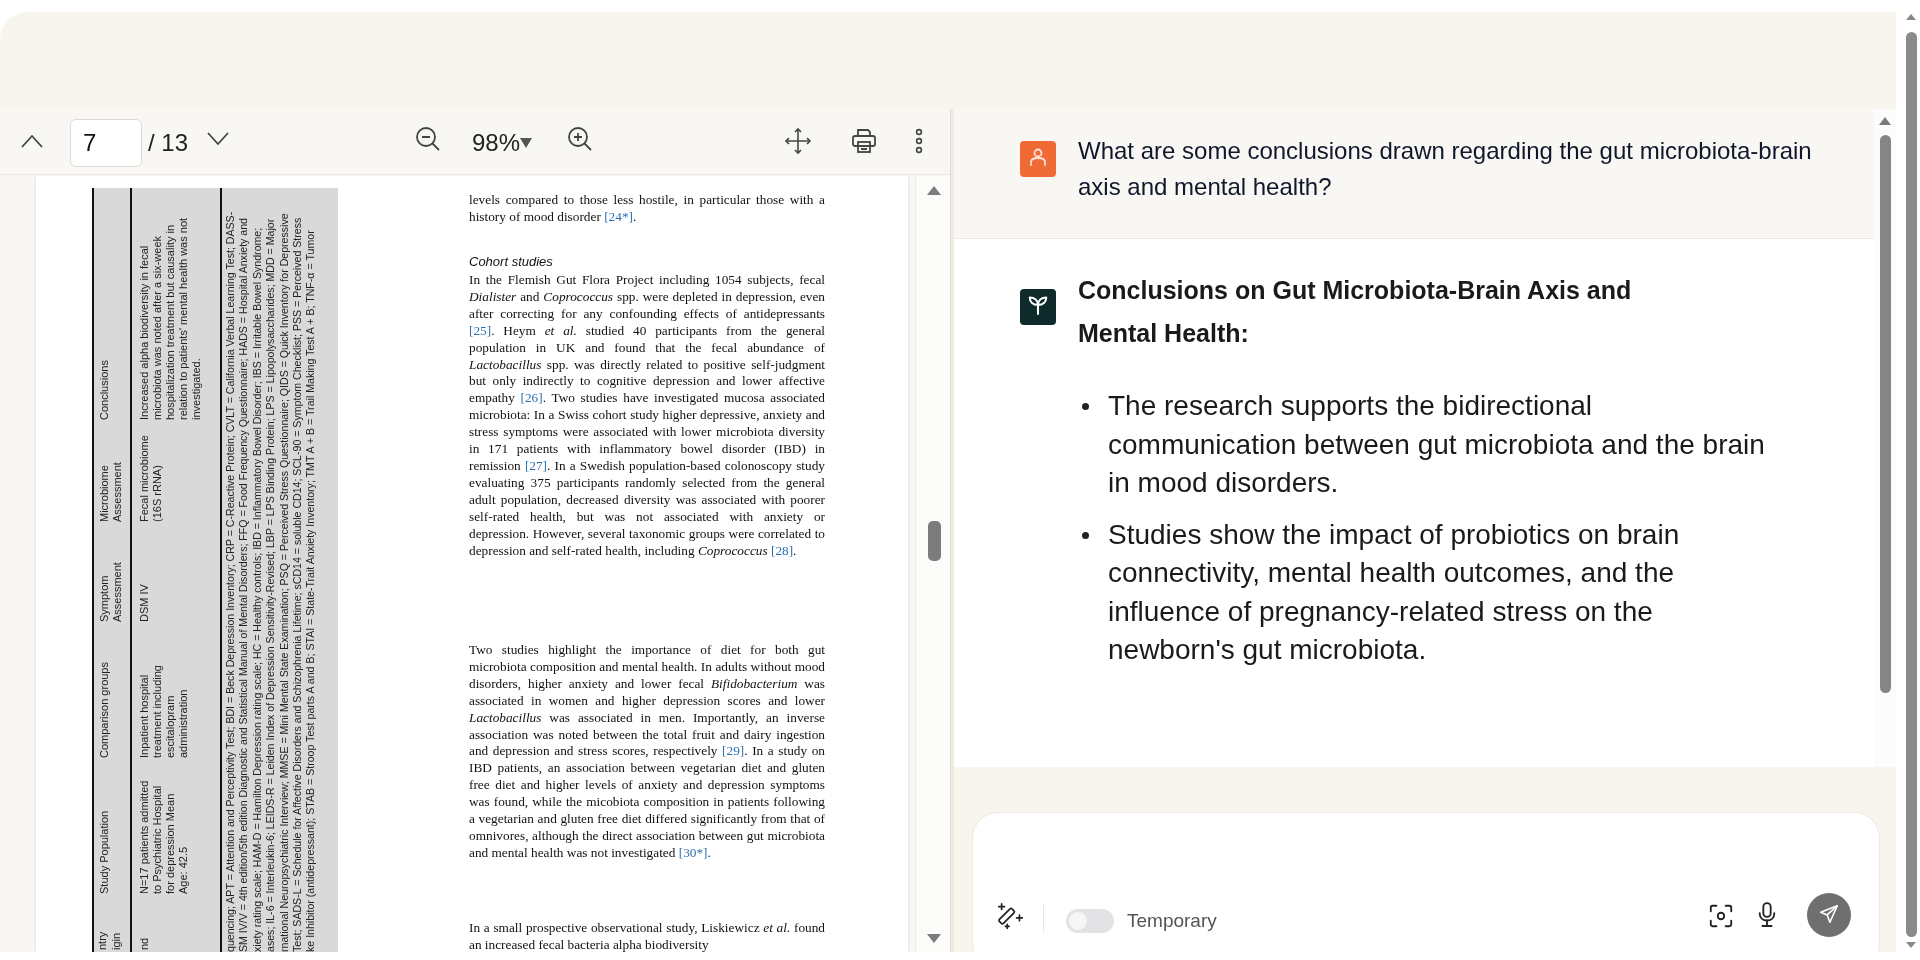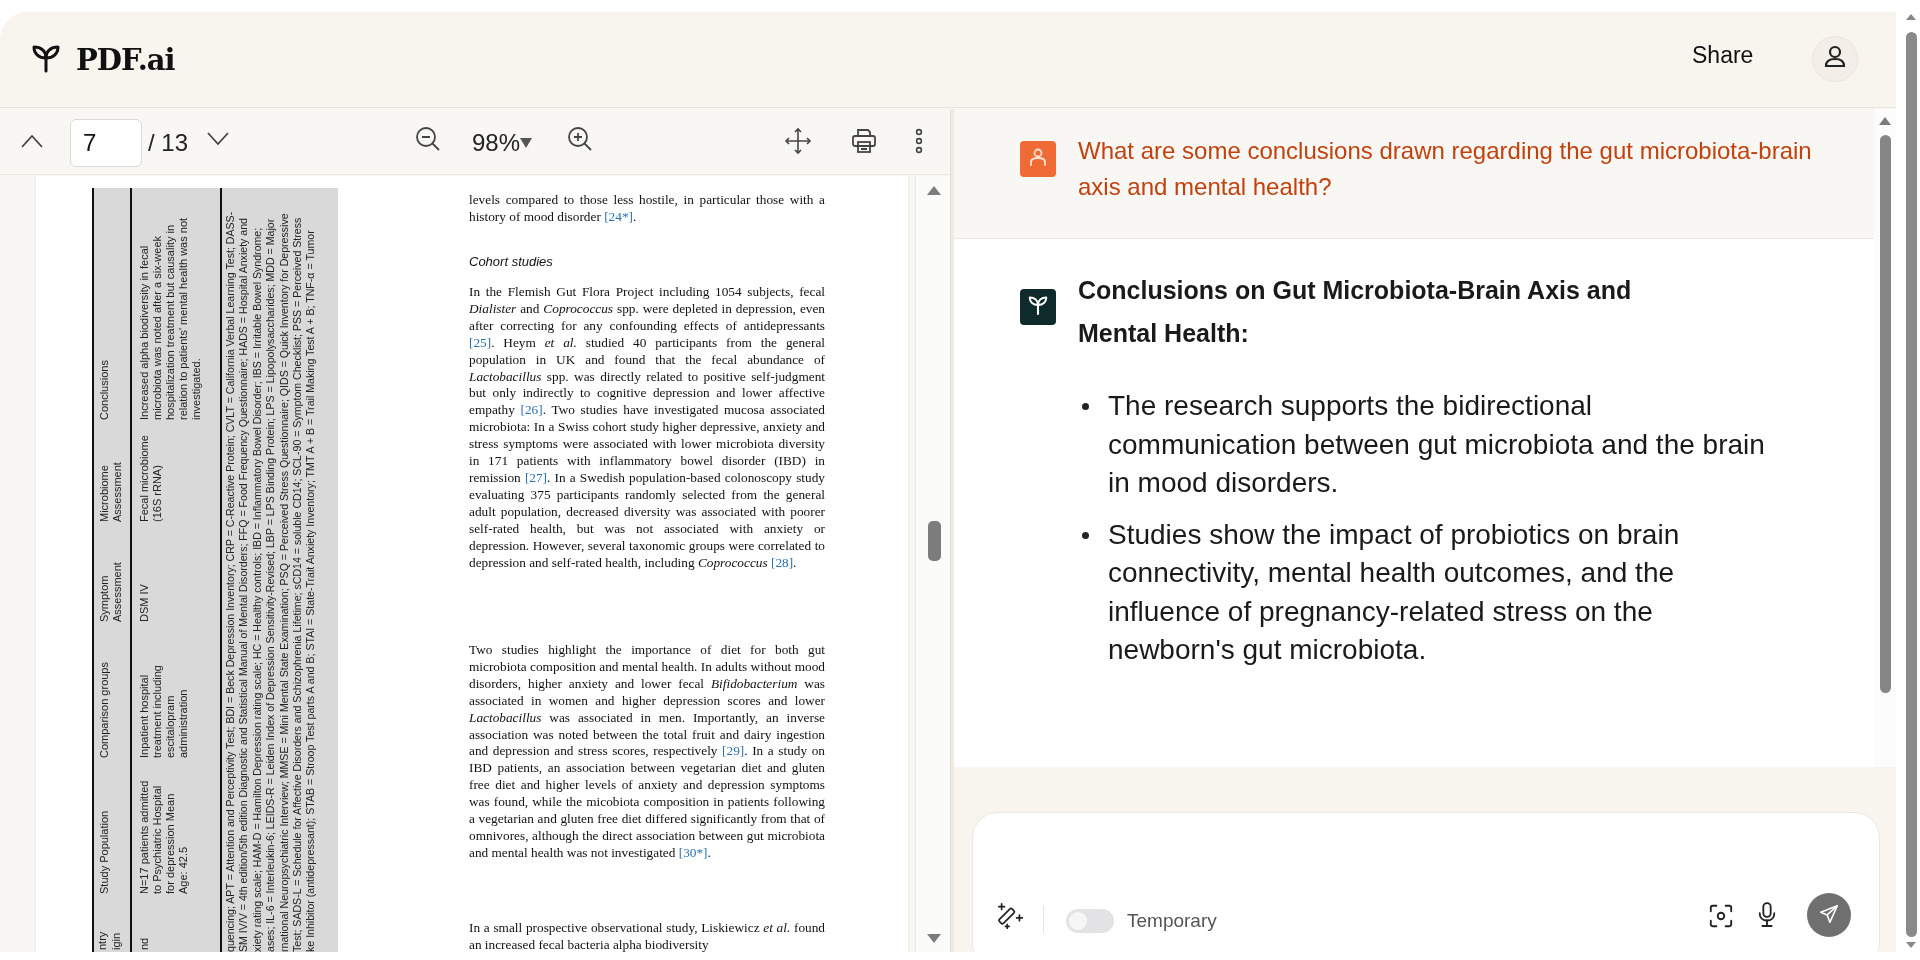--- a/index.html
+++ b/index.html
@@ -44,21 +44,21 @@
   .pdf-text i{font-style:italic;}
   .pdf-heading{position:absolute;left:433px;font-family:"Liberation Sans",sans-serif;font-style:italic;font-size:13px;color:#111;}
   
   .divider{position:absolute;left:950px;top:97px;width:4px;height:843px;background:#efebe3;border-left:1px solid #e4dfd6;}
   
   .right-pane{position:absolute;left:954px;top:97px;width:942px;height:843px;background:#f8f5ef;}
   .chat-scroll{position:absolute;left:0;top:0;width:942px;height:658px;background:#ffffff;overflow:hidden;}
   .question-block{position:absolute;left:0;top:0;width:920px;height:130px;background:#f8f7f4;border-bottom:1px solid #ece9e3;}
   .avatar-user{position:absolute;left:66px;top:32px;width:36px;height:36px;border-radius:4px;background:#f06a35;display:flex;align-items:center;justify-content:center;}
   .avatar-user svg{width:24px;height:24px;}
-  .question-text{position:absolute;left:124px;top:24px;width:760px;font-size:24px;line-height:36px;color:#c2410c;}
+  .question-text{position:absolute;left:124px;top:24px;width:760px;font-size:24px;line-height:36px;color:#0f172a;}
   .avatar-bot{position:absolute;left:66px;top:180px;width:36px;height:36px;border-radius:4px;background:#0f2a2a;display:flex;align-items:center;justify-content:center;}
   .avatar-bot svg{width:22px;height:22px;}
   .answer-title{position:absolute;left:124px;top:160px;width:620px;font-size:25px;line-height:43px;font-weight:bold;color:#1a1a1a;font-weight:600;}
   .answer-list{position:absolute;left:124px;top:278px;width:700px;list-style:none;}
   .answer-list li{position:relative;padding-left:30px;font-size:28px;line-height:38.5px;color:#1a1a1a;margin-bottom:13px;}
   .answer-list li::before{content:"";position:absolute;left:4px;top:16px;width:7px;height:7px;border-radius:50%;background:#222;}
   .chat-vscroll{position:absolute;left:920px;top:0;width:22px;height:658px;background:#fcfcfc;}
   .chat-vscroll .up{position:absolute;left:5px;top:8px;width:0;height:0;border-left:6px solid transparent;border-right:6px solid transparent;border-bottom:8px solid #7c7c7c;}
   .chat-vscroll .thumb{position:absolute;left:6px;top:26px;width:11px;height:558px;background:#858585;border-radius:6px;}
   
@@ -71,41 +71,20 @@
   .toggle .knob{position:absolute;left:3px;top:3px;width:18px;height:18px;border-radius:50%;background:#f6f6f6;}
   .toggle-label{position:absolute;left:154px;top:97px;font-size:19px;color:#555;}
   .icon-btn{position:absolute;background:none;border:none;display:flex;align-items:center;justify-content:center;cursor:pointer;}
   .send-btn{position:absolute;left:834px;top:80px;width:44px;height:44px;border-radius:50%;background:#6f6f6f;border:none;display:flex;align-items:center;justify-content:center;cursor:pointer;}
 </style>
 </head>
 <body>
 
 <div class="app">
 
-  <div class="header">
-    <div class="brand">
-      <span>
-        <svg viewBox="0 0 32 32" fill="none" stroke="#111" stroke-width="3" stroke-linecap="round" stroke-linejoin="round">
-          <path d="M16 29 V16"></path>
-          <path d="M16 16 C16 9 11 5 4 5 C4 12 9 16 16 16 Z"></path>
-          <path d="M16 16 C16 9 21 5 28 5 C28 12 23 16 16 16 Z"></path>
-        </svg>
-      </span>
-      <span class="brand-name">PDF.ai</span>
-    </div>
-    <button class="share-btn">Share</button>
-    <div class="user-btn">
-      <span>
-        <svg viewBox="0 0 28 28" fill="none" stroke="#222" stroke-width="2.2" stroke-linecap="round">
-          <circle cx="14" cy="9" r="5"></circle>
-          <path d="M5 23 C5 18 9 16 14 16 C19 16 23 18 23 23 Z"></path>
-        </svg>
-      </span>
-    </div>
-  </div>
 
   <div class="left-pane">
     <div class="toolbar">
       <button class="tb-btn" style="left:18px;top:18px;">
         <span>
           <svg viewBox="0 0 28 28" fill="none" stroke="#444" stroke-width="1.8">
               <path d="M4 20 L14 9 L24 20"></path>
             </svg>
         </span>
       </button>
@@ -201,21 +180,21 @@
               <div>ke Inhibitor (antidepressant); STAB = Stroop Test parts A and B; STAI = State-Trait Anxiety Inventory; TMT A + B = Trail Making Test A + B; TNF-α = Tumor</div>
             </div>
           </div>
         </div>
 
         <div class="pdf-text" style="top:16px;">
           <span>levels compared to those less hostile, in particular those with a history of mood disorder</span>
           <span class="ref">[24*]</span>.
         </div>
         <div class="pdf-heading" style="top:78px;">Cohort studies</div>
-        <div class="pdf-text" style="top:108px;font-family:Liberation Serif, serif;">
+        <div class="pdf-text" style="top:96px;font-family:Liberation Serif, serif;">
           <span>In the Flemish Gut Flora Project including 1054 subjects, fecal </span><i>Dialister</i><span> and </span><i>Coprococcus</i><span> spp. were depleted in depression, even after correcting for any confounding effects of antidepressants </span><span class="ref">[25]</span><span>. Heym </span><i>et al.</i><span> studied 40 participants from the general population in UK and found that the fecal abundance of </span><i>Lactobacillus</i><span> spp. was directly related to positive self-judgment but only indirectly to cognitive depression and lower affective empathy </span><span class="ref">[26]</span><span>. Two studies have investigated mucosa associated microbiota: In a Swiss cohort study higher depressive, anxiety and stress symptoms were associated with lower microbiota diversity in 171 patients with inflammatory bowel disorder (IBD) in remission </span><span class="ref">[27]</span><span>. In a Swedish population-based colonoscopy study evaluating 375 participants randomly selected from the general adult population, decreased diversity was associated with poorer self-rated health, but was not associated with anxiety or depression. However, several taxonomic groups were correlated to depression and self-rated health, including </span><i>Coprococcus</i><span> </span><span class="ref">[28]</span><span>.</span>
         </div>
         <div class="pdf-text" style="top:466px;">
           <span>Two studies highlight the importance of diet for both gut microbiota composition and mental health. In adults without mood disorders, higher anxiety and lower fecal </span><i>Bifidobacterium</i><span> was associated in women and higher depression scores and lower </span><i>Lactobacillus</i><span> was associated in men. Importantly, an inverse association was noted between the total fruit and dairy ingestion and depression and stress scores, respectively </span><span class="ref">[29]</span><span>. In a study on IBD patients, an association between vegetarian diet and gluten free diet and higher levels of anxiety and depression symptoms was found, while the micobiota composition in patients following a vegetarian and gluten free diet differed significantly from that of omnivores, although the direct association between gut microbiota and mental health was not investigated </span><span class="ref">[30*]</span><span>.</span>
         </div>
         <div class="pdf-text" style="top:744px;">
           <span>In a small prospective observational study, Liskiewicz </span><i>et al.</i><span> found an increased fecal bacteria alpha biodiversity</span>
         </div>
       </div>
 

